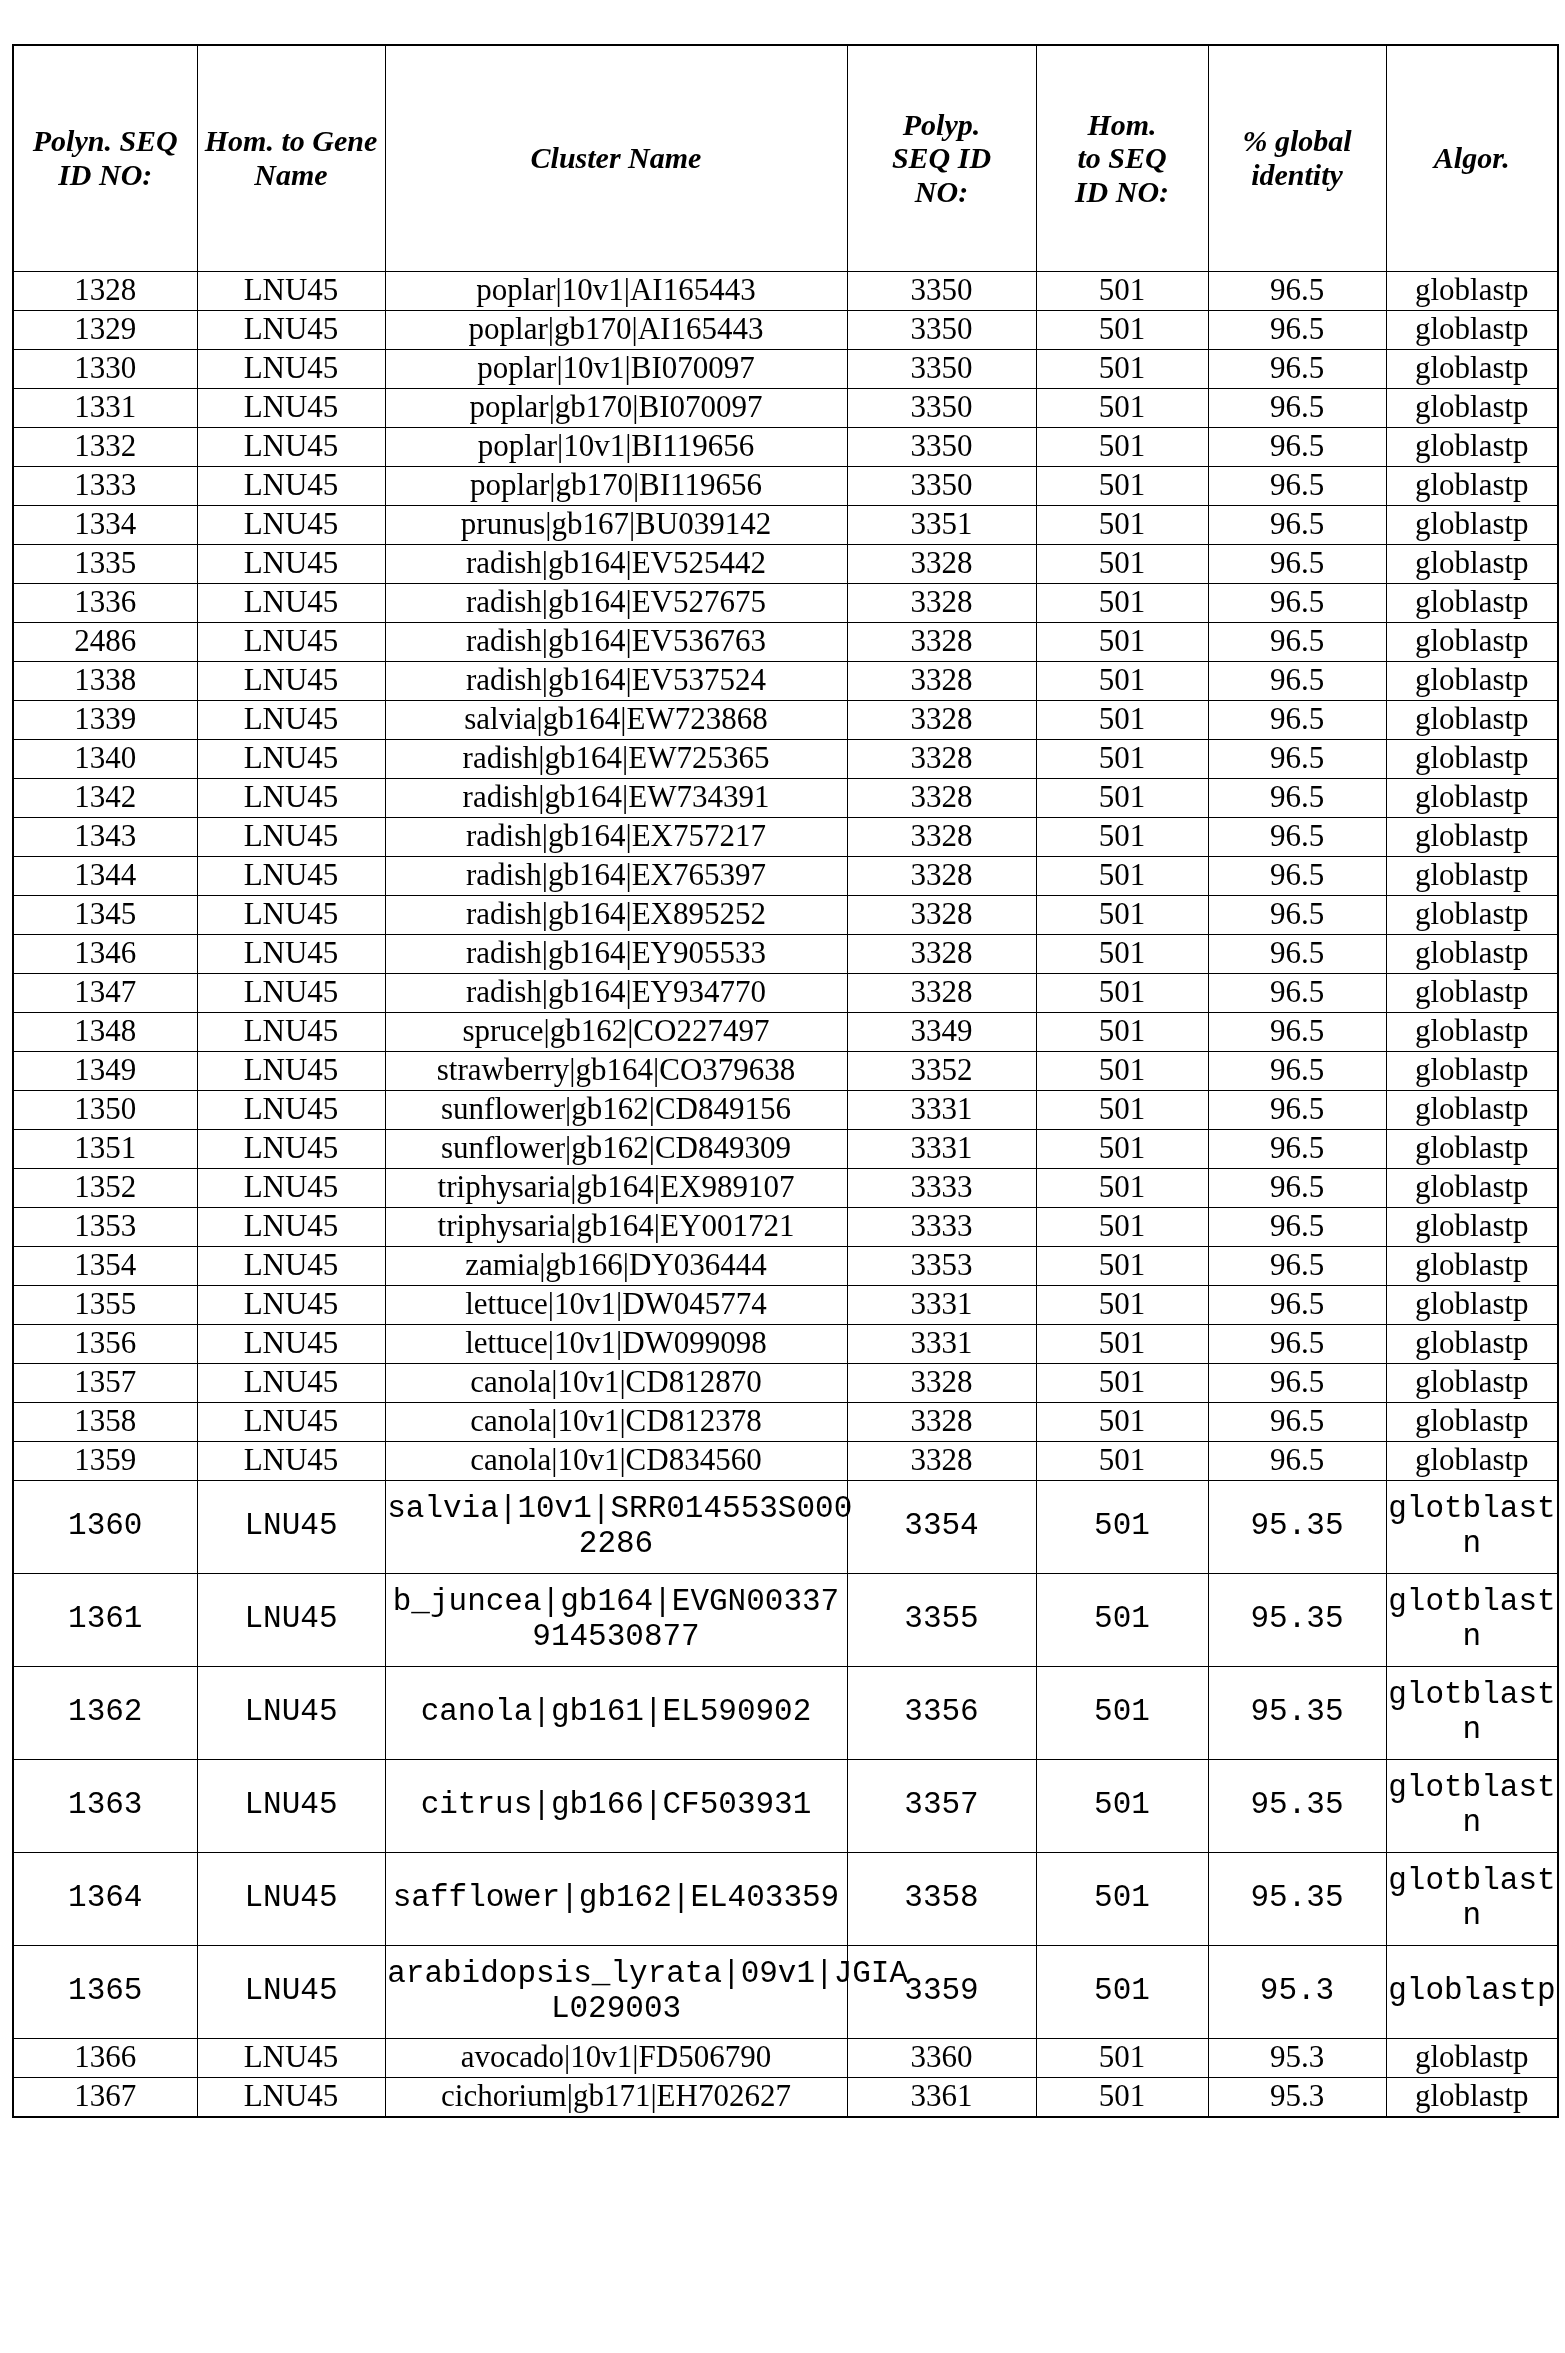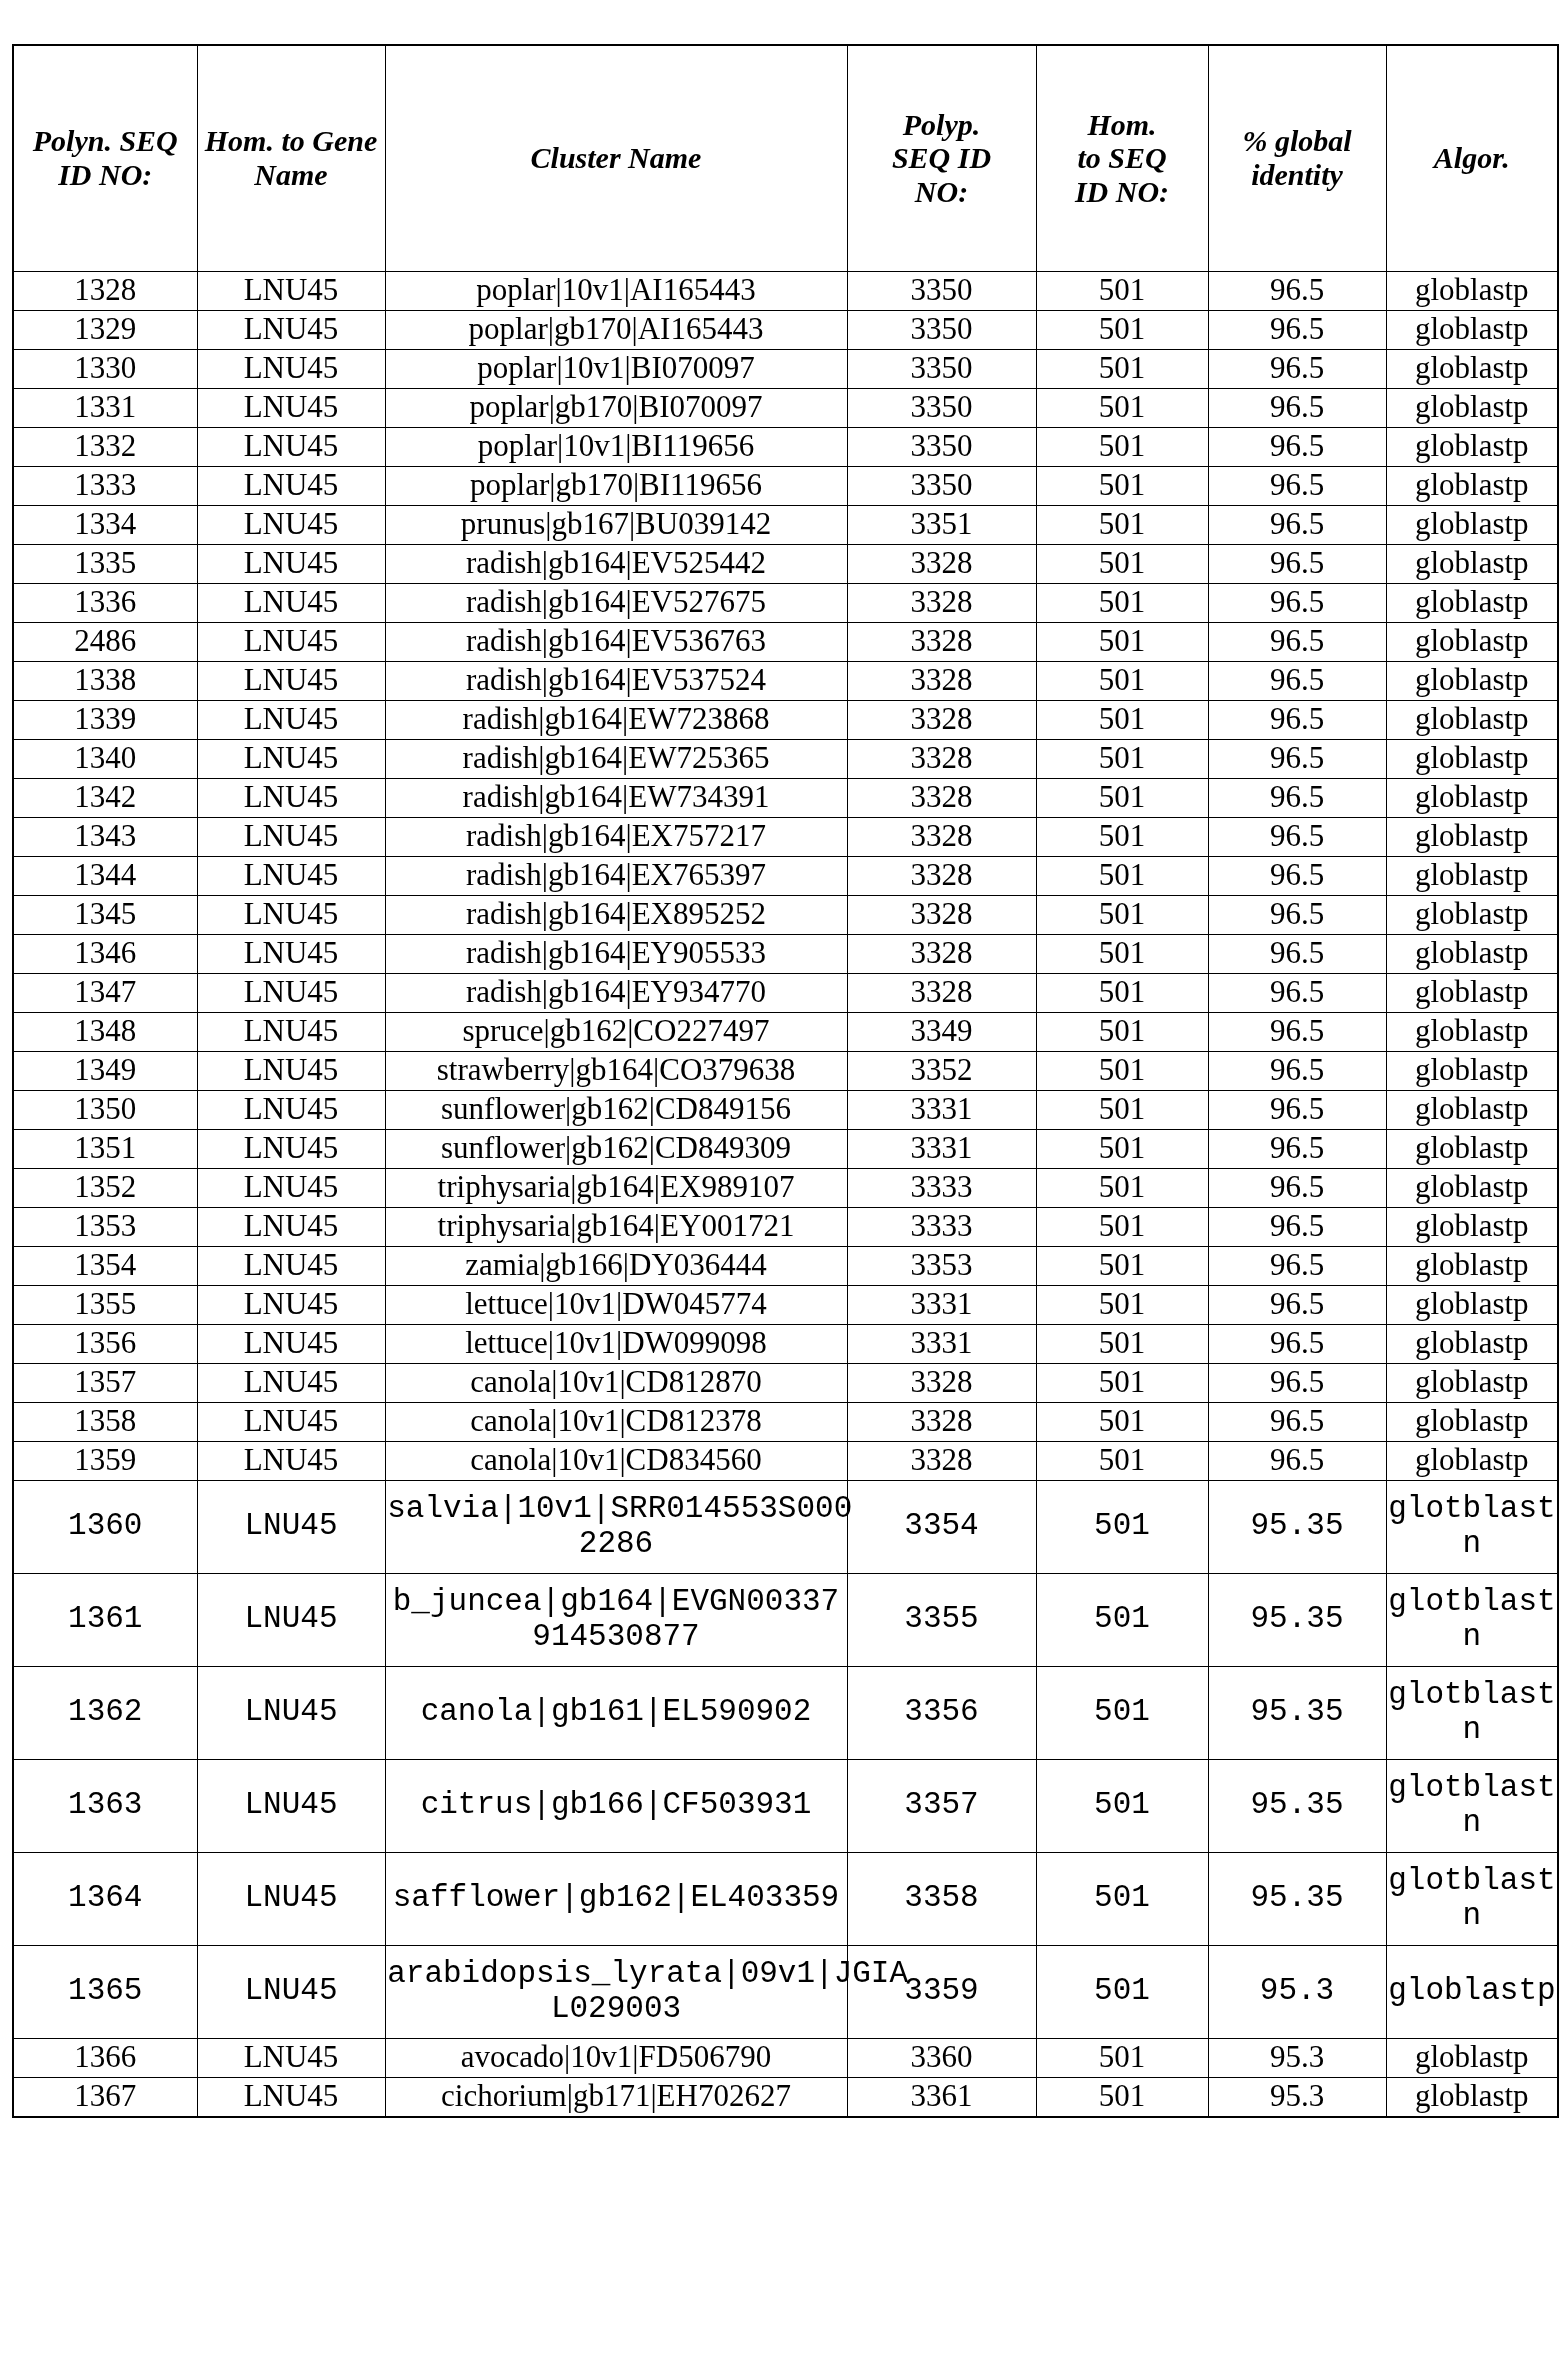--- a/index.html
+++ b/index.html
@@ -182,21 +182,21 @@
           <td>LNU45</td>
           <td>radish|gb164|EV537524</td>
           <td>3328</td>
           <td>501</td>
           <td>96.5</td>
           <td>globlastp</td>
         </tr>
         <tr>
           <td>1339</td>
           <td>LNU45</td>
-          <td>radish|gb164|EW723868</td>
+          <td>salvia|gb164|EW723868</td>
           <td>3328</td>
           <td>501</td>
           <td>96.5</td>
           <td>globlastp</td>
         </tr>
         <tr>
           <td>1340</td>
           <td>LNU45</td>
           <td>radish|gb164|EW725365</td>
           <td>3328</td>

